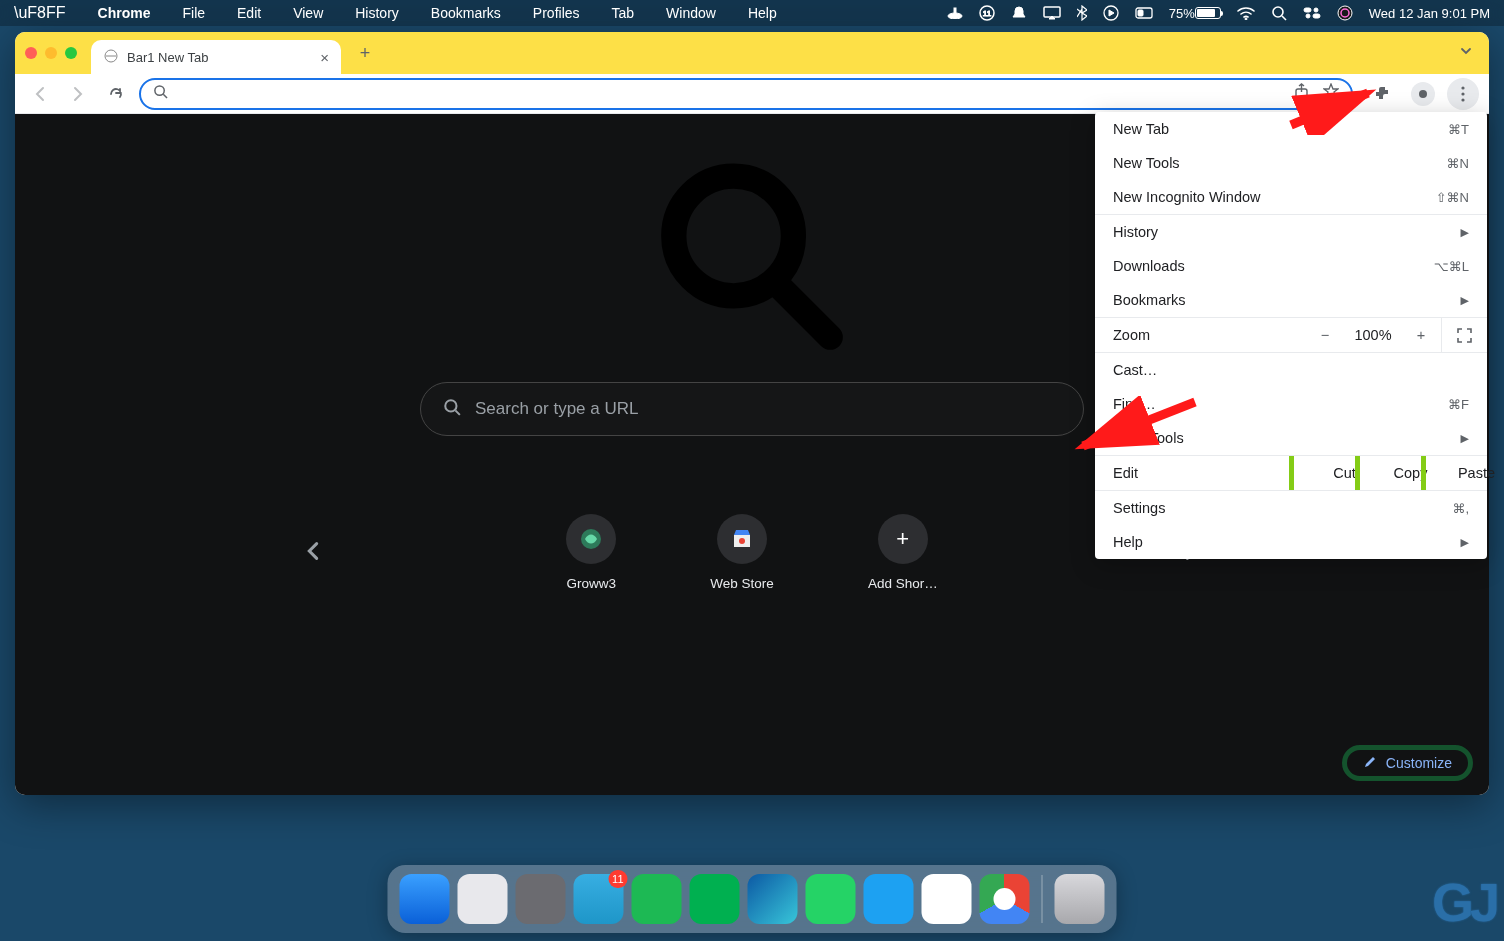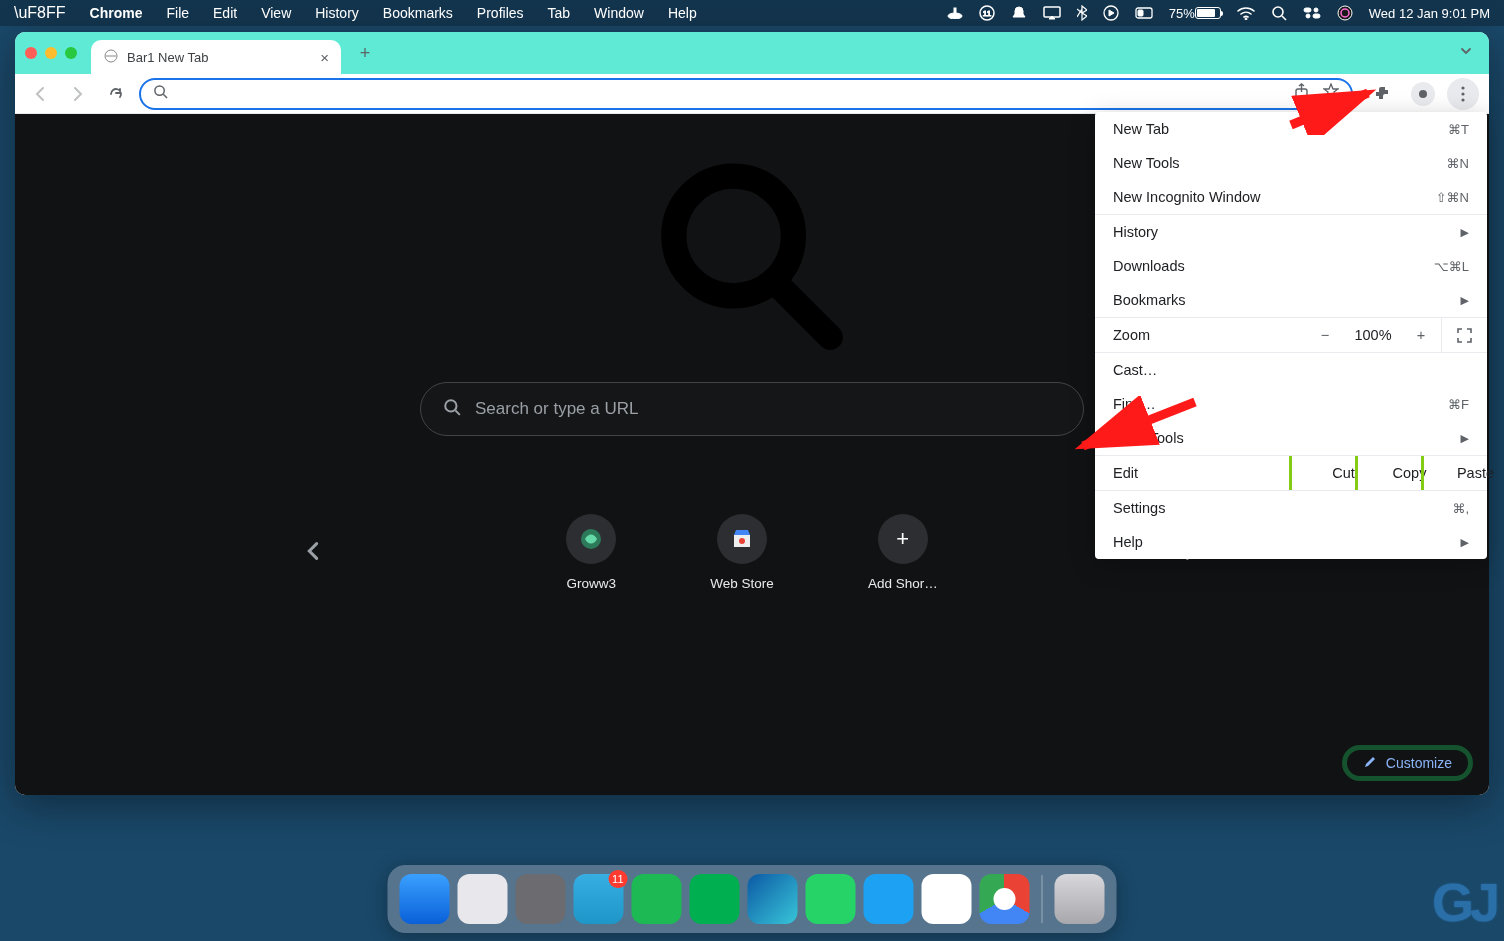--- a/index.html
+++ b/index.html
@@ -2,34 +2,34 @@
 <html><head>
 <meta charset="utf-8">
 <style>
 * { margin: 0; padding: 0; box-sizing: border-box; font-family: -apple-system, BlinkMacSystemFont, "Segoe UI", Helvetica, Arial, sans-serif; }
 body { width: 1504px; height: 941px; background: #1a4869; position: relative; overflow: hidden; }
 
 
 .menubar { height: 26px; background: rgba(0,0,0,0.25); backdrop-filter: blur(20px); display: flex; align-items: center; color: #fff; font-size: 14px; padding: 0 14px; gap: 20px; position: relative; z-index: 100; }
 .menubar .apple { font-size: 16px; }
 .menubar .appname { font-weight: 700; }
-.menubar .left { display: flex; align-items: center; gap: 24px; }
+.menubar .left { display: flex; align-items: center; gap: 32px; }
 .menubar .right { margin-left: auto; display: flex; align-items: center; gap: 16px; font-size: 13px; }
 .menubar .right span { display: flex; align-items: center; }
 .menubar svg { fill: #fff; stroke: #fff; }
 .battery-wrap { display:flex; align-items:center; }
 .battery { width:26px; height:12px; border:1px solid #fff; border-radius:3px; position:relative; }
 .battery::after { content:''; position:absolute; right:-3px; top:3px; width:2px; height:5px; background:#fff; border-radius:0 2px 2px 0; }
 .battery .fill { position:absolute; left:1px; top:1px; bottom:1px; width:74%; background:#fff; border-radius:1px; }
 
 
 .chrome-window { position: absolute; top: 32px; left: 15px; right: 15px; bottom: 146px; background: #fff; border-radius: 10px; box-shadow: 0 10px 40px rgba(0,0,0,0.4); overflow: hidden; display:flex; flex-direction:column; }
 
 
-.tab-strip { height: 42px; background: #5eead4; display:flex; align-items:center; padding: 0 10px; position:relative; }
+.tab-strip { height: 42px; background: #fde047; display:flex; align-items:center; padding: 0 10px; position:relative; }
 .traffic { display:flex; gap:8px; margin-right:14px; }
 .traffic .dot { width:12px; height:12px; border-radius:50%; }
 .traffic .red{background:#ff5f57;} .traffic .yellow{background:#febc2e;} .traffic .green{background:#28c840;}
 .tab { background:#fff; height:34px; min-width:250px; border-radius:10px 10px 0 0; display:flex; align-items:center; padding:0 12px; gap:8px; font-size:13px; color:#3c4043; margin-top:8px; }
 .tab .x { margin-left:auto; font-size:15px; color:#5f6368; cursor:pointer; }
 .newtab-btn { width:28px; height:28px; display:flex; align-items:center; justify-content:center; font-size:18px; color:#5f6368; margin-left:10px; cursor:pointer; }
 .tabs-dropdown { margin-left:auto; color:#5f6368; cursor:pointer; padding-right:6px; }
 
 
 .toolbar { height: 40px; background:#fff; display:flex; align-items:center; padding: 0 10px; gap:8px; border-bottom:1px solid #e8eaed; }
@@ -66,21 +66,21 @@
 .cm-row .submenu-arrow { margin-left:auto; color:#5f6368; font-size:11px; }
 .cm-sep { height:1px; background:#e8eaed; }
 .cm-zoom { height:34px; display:flex; align-items:center; padding:0 0 0 18px; }
 .cm-zoom .label{flex:1;}
 .cm-zoom .controls{display:flex; align-items:center; height:100%;}
 .cm-zoom .zb{width:40px; height:100%; display:flex; align-items:center; justify-content:center; cursor:pointer; color:#5f6368;}
 .cm-zoom .pct{width:56px; text-align:center;}
 .cm-zoom .fs{width:46px; border-left:1px solid #e8eaed; height:100%; display:flex; align-items:center; justify-content:center; cursor:pointer;}
 .cm-edit { height:34px; display:flex; align-items:center; padding-left:18px; }
 .cm-edit .label{flex:1;}
-.cm-edit .action{width:66px; height:100%; border-left:3px solid #84cc16; display:flex; align-items:center; justify-content:center; cursor:pointer;padding-left:40px;}
+.cm-edit .action{width:66px; height:100%; border-left:5px solid #84cc16; display:flex; align-items:center; justify-content:center; cursor:pointer;padding-left:40px;}
 
 
 .arrow-svg { position:absolute; z-index:300; pointer-events:none; }
 
 
 .dock { position:absolute; bottom:8px; left:50%; transform:translateX(-50%); height:68px; background:rgba(200,200,210,0.35); backdrop-filter:blur(30px); border-radius:18px; display:flex; align-items:center; padding:0 12px; gap:8px; box-shadow:0 4px 20px rgba(0,0,0,0.3); }
 .dock .app { width:50px; height:50px; border-radius:12px; position:relative; cursor:pointer; }
 .dock .sep { width:1px; height:48px; background:rgba(255,255,255,0.4); margin:0 4px; }
 .badge { position:absolute; top:-4px; right:-4px; min-width:18px; height:18px; border-radius:9px; background:#ff3b30; color:#fff; font-size:11px; display:flex; align-items:center; justify-content:center; padding:0 4px; }
 

